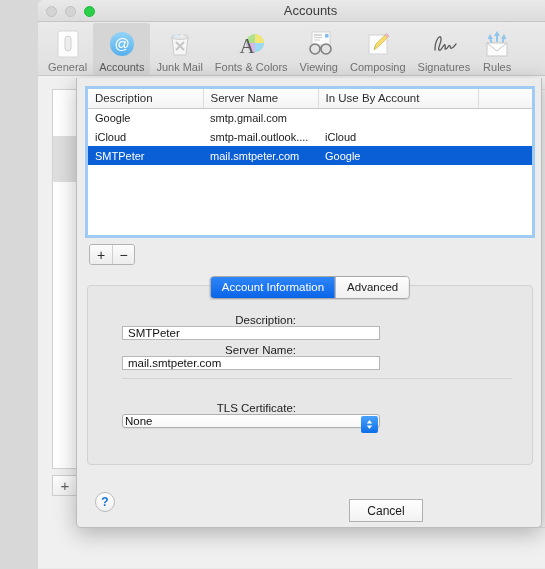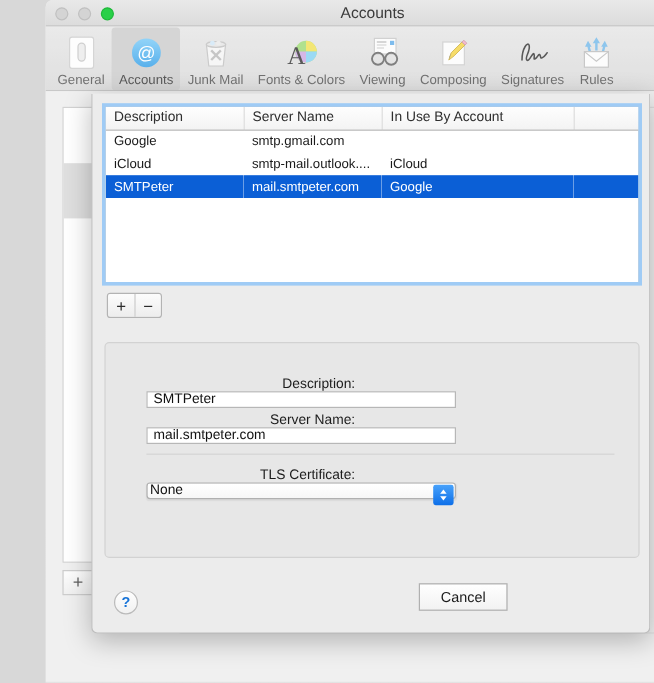--- a/index.html
+++ b/index.html
@@ -195,21 +195,21 @@
   
   .help-btn {
     position: absolute; left: 18px; bottom: 15px;
     width: 20px; height: 20px; border-radius: 50%;
     background: linear-gradient(#fefefe, #f1f1f1);
     border: 1px solid #bababa;
     color: #1673d8; font-size: 12px; font-weight: bold;
     display: flex; align-items: center; justify-content: center;
   }
   .btn {
-    position: absolute; bottom: 18px; height: 23px;
+    position: absolute; bottom: 5px; height: 23px;
     border-radius: 0; font-size: 12px;
     display: flex; align-items: center; justify-content: center;
     border: 1px solid #b0b0b0;
   }
   .btn.cancel {
     right: 118px; width: 74px;
     background: linear-gradient(#ffffff, #f2f2f2); color: #1a1a1a;
   }
   .btn.ok {
     right: 18px; width: 88px;
@@ -411,34 +411,38 @@
       </table>
     </div>
 
     <div class="pm">
       <div>+</div>
       <div>−</div>
     </div>
 
     <div class="tabbox">
 
+      <div class="tabs">
+        <div class="tab active">Account Information</div>
+        <div class="tab">Advanced</div>
+      </div>
 
       <div class="form-row" style="left:34px; top:28px;">
         <div class="form-label">Description:</div>
         <div class="field">SMTPeter</div>
       </div>
 
       <div class="form-row" style="left:34px; top:58px;">
         <div class="form-label">Server Name:</div>
         <div class="field">mail.smtpeter.com</div>
       </div>
 
       <div class="divider" style="top:92px;"></div>
 
-      <div class="form-row" style="left:34px; top:104px;">
+      <div class="form-row" style="left:34px; top:116px;">
         <div class="form-label">TLS Certificate:</div>
         <div class="popup">
           <span>None</span>
           <span class="popup-arrows">
             <svg width="11" height="15" viewBox="0 0 11 15">
               <path d="M5.5 3 L8.2 6.4 L2.8 6.4 Z" fill="#fff"></path>
               <path d="M5.5 12 L2.8 8.6 L8.2 8.6 Z" fill="#fff"></path>
             </svg>
           </span>
         </div>

